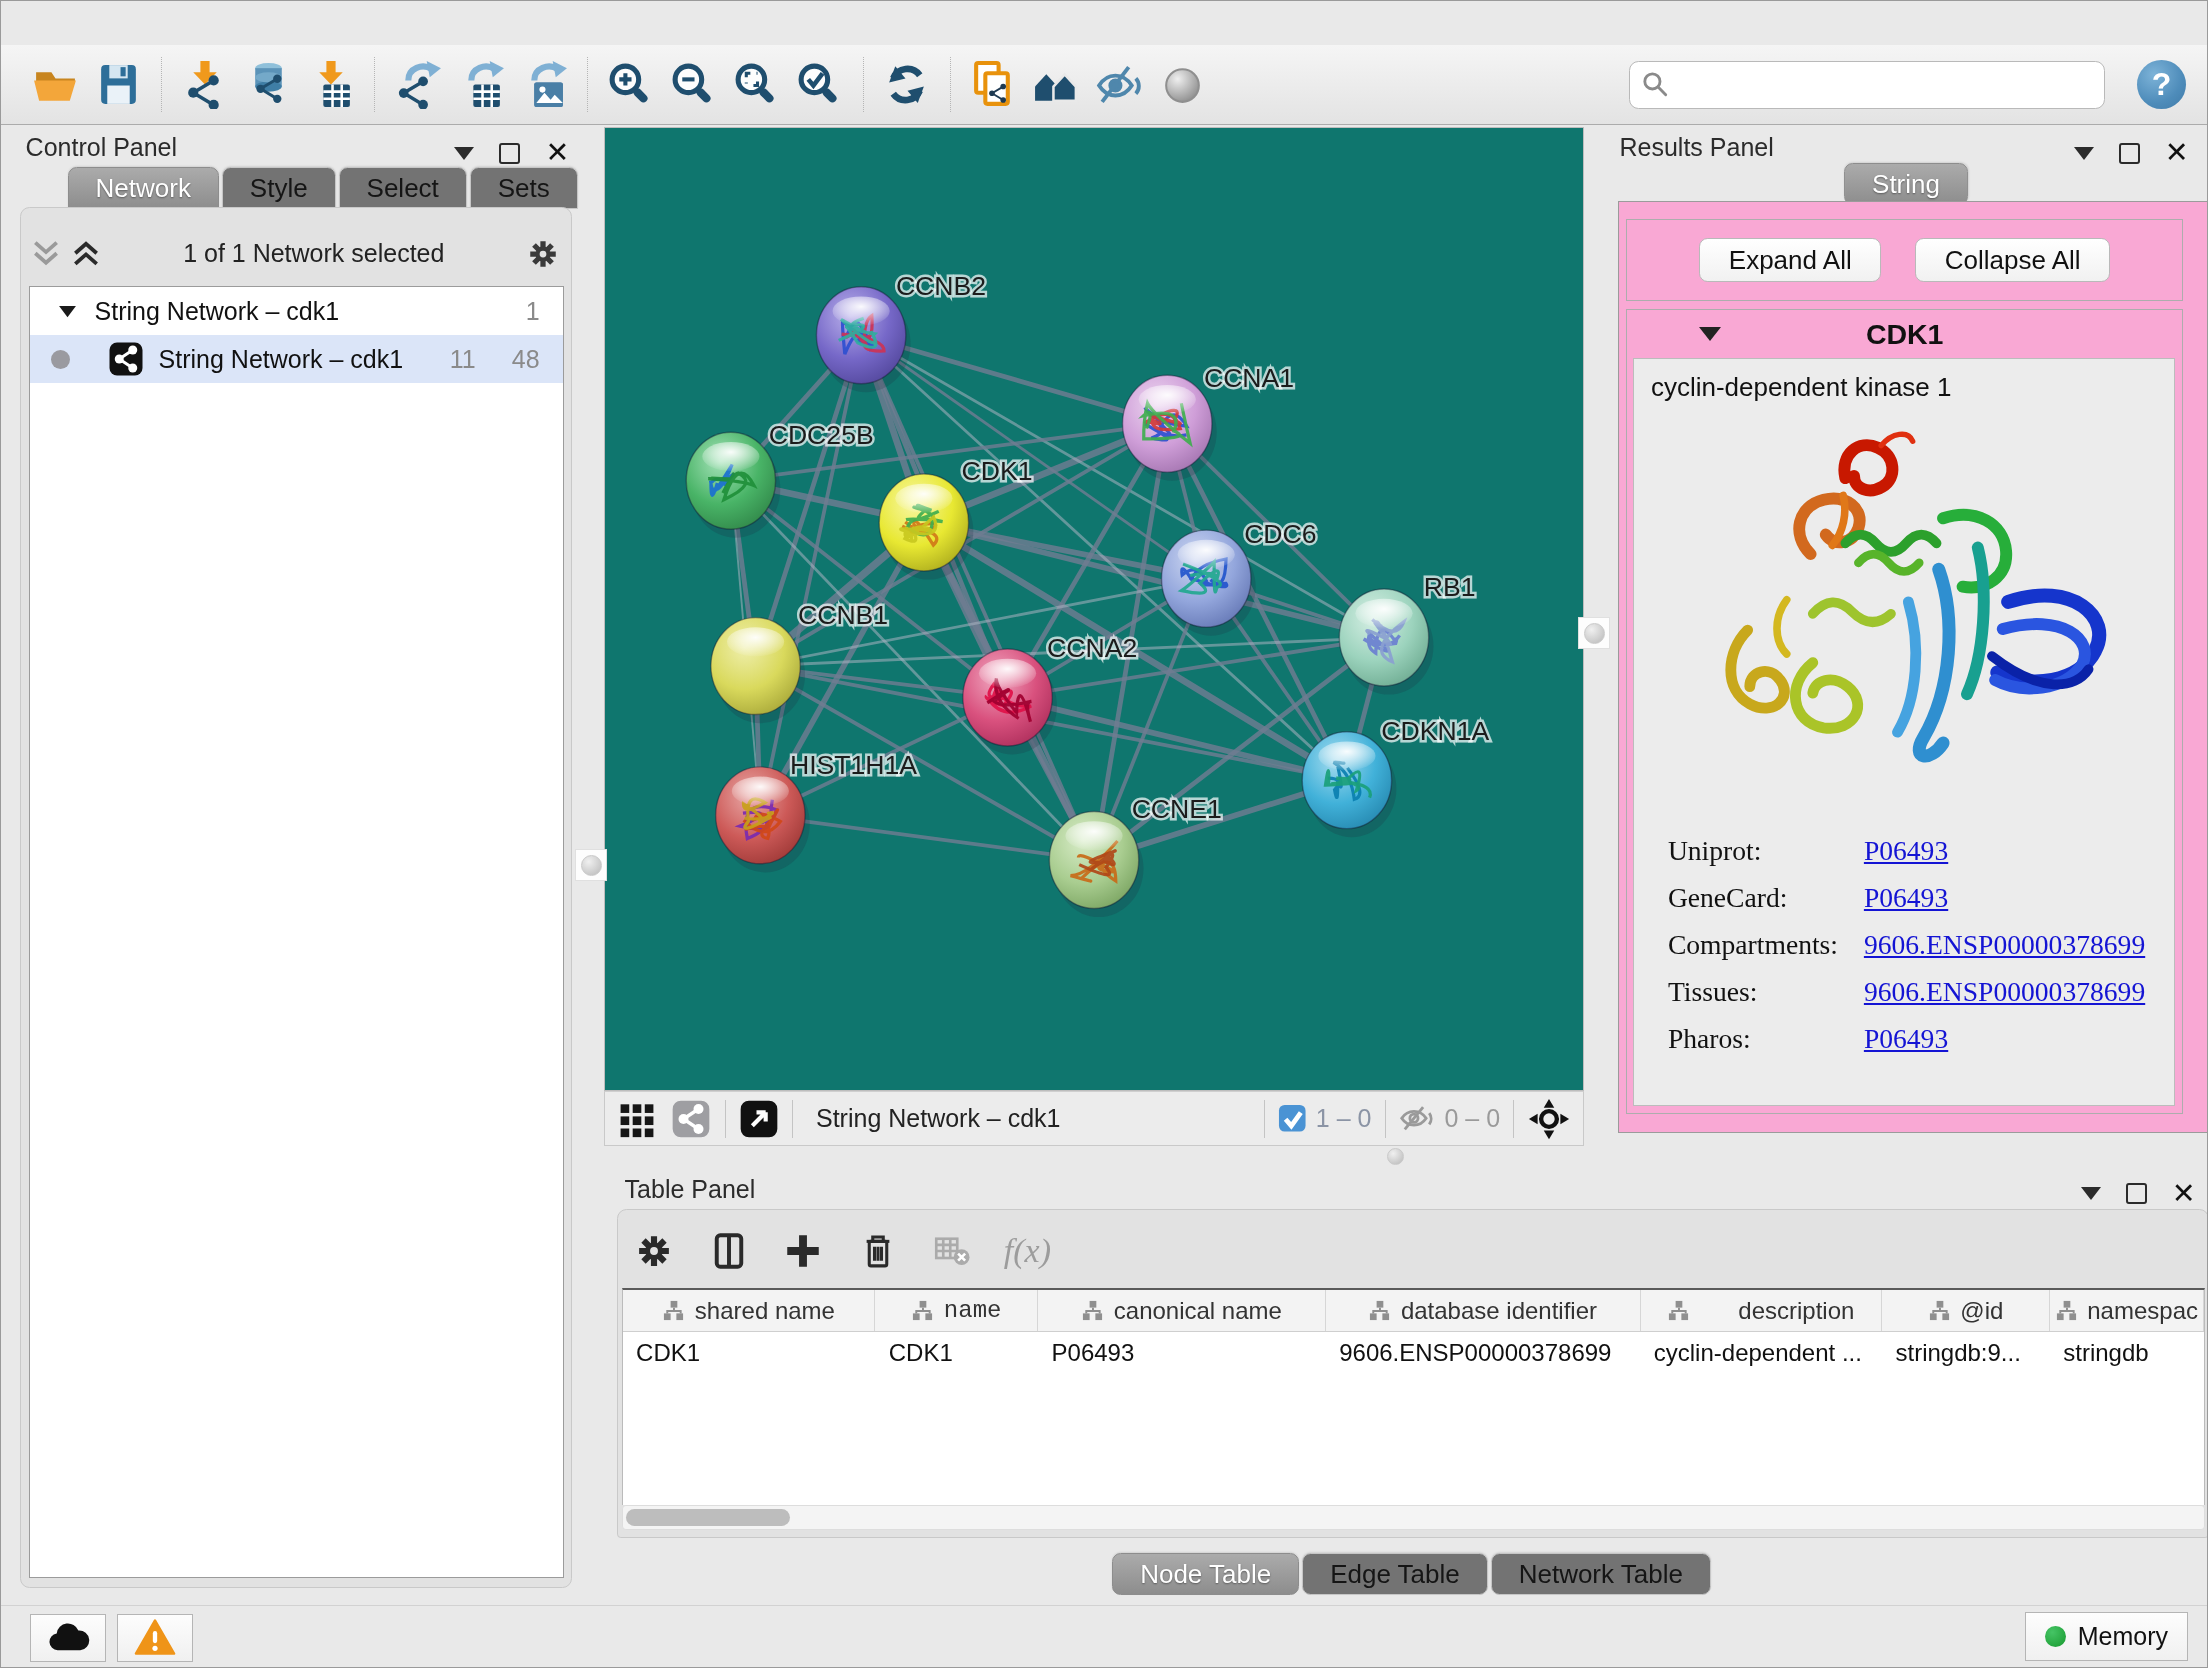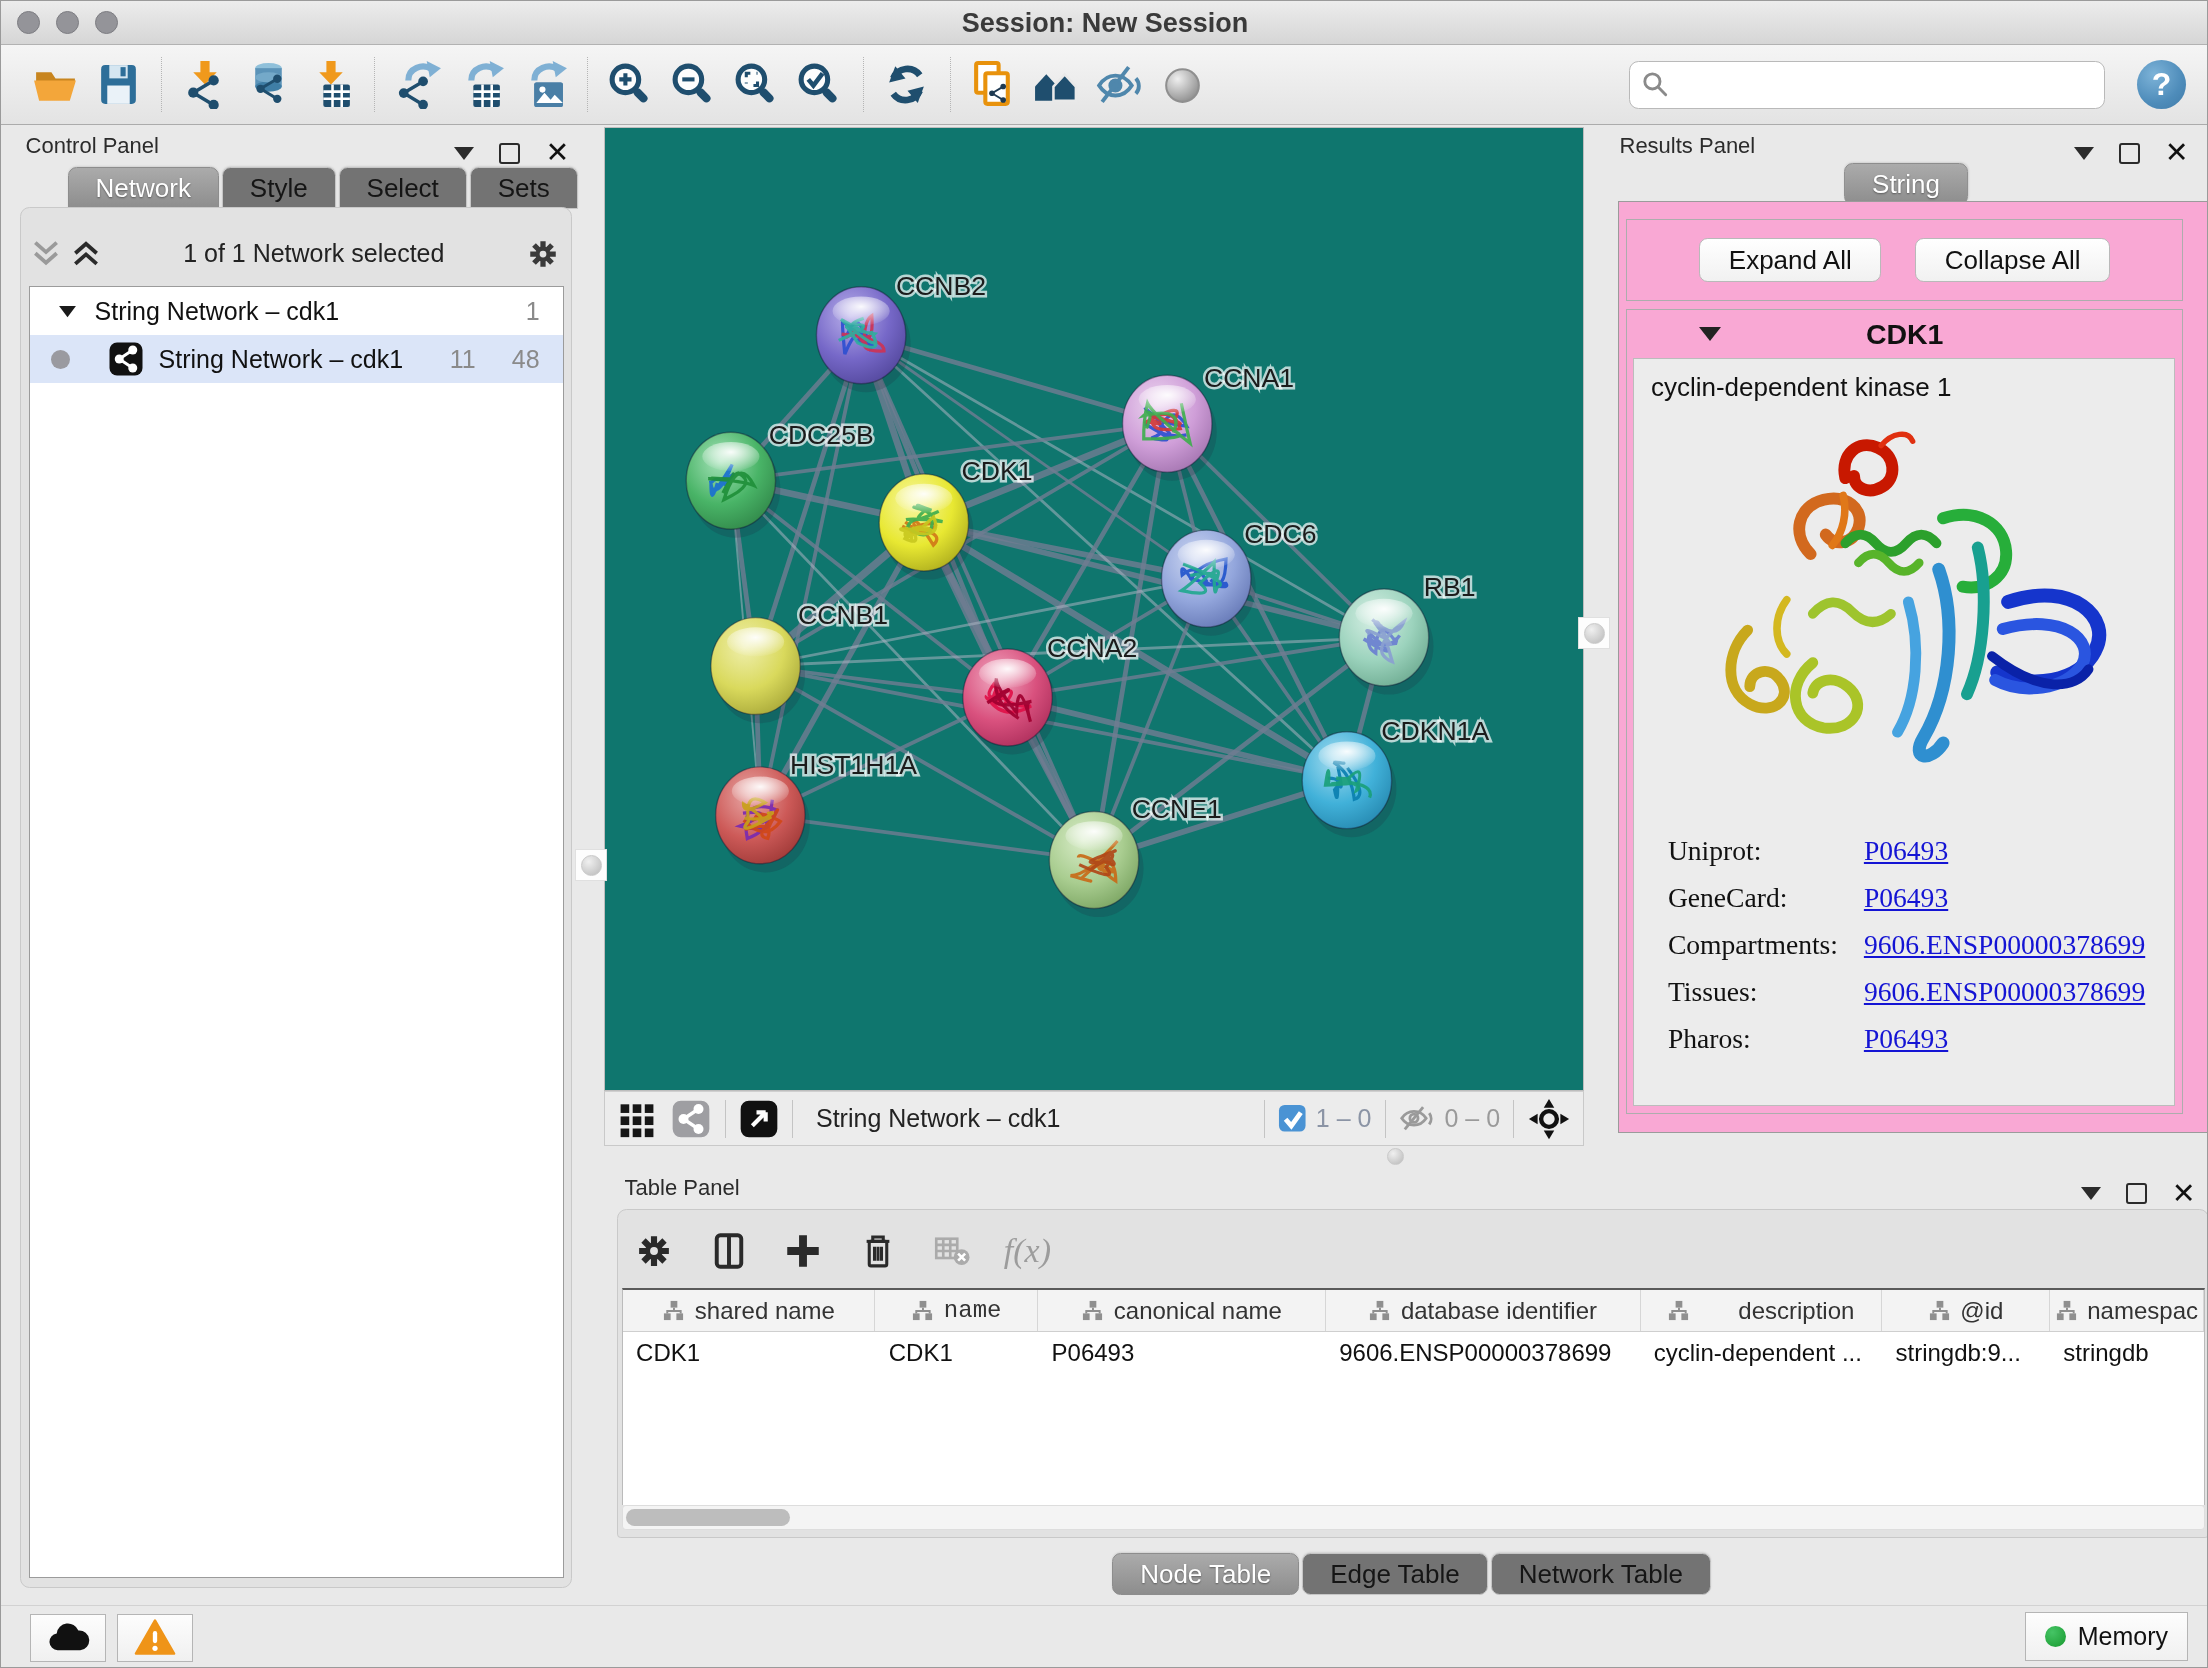--- a/index.html
+++ b/index.html
@@ -30,21 +30,21 @@
   .searchbox { width:476px; height:48px; background:#fff; border:1.9px solid #b9b9b9;
     border-radius:9.5px; display:flex; align-items:center; padding:0 11.4px; margin-right:32px; }
   .searchbox input { border:none; outline:none; font-size:25px; flex:1; color:#333;
     font-family:"Liberation Sans",sans-serif; background:transparent; }
   .helpbtn { width:49px; height:49px; border-radius:50%;
     background:radial-gradient(circle at 35% 30%, #7db3d8, #4e8cba 60%, #3f7aa8);
     color:#fff; font-size:32px; font-weight:700; display:flex; align-items:center;
     justify-content:center; border:none; cursor:pointer; }
 
   
-  .ph-title { font-size:22px; color:#2b2b2b; }
+  .ph-title { font-size:25px; color:#2b2b2b; }
   .ph-btns { position:absolute; right:13.3px; top:0; height:42px; display:flex;
     align-items:center; gap:25px; }
   .ph-tri { width:0; height:0; border-left:10.5px solid transparent; border-right:10.5px solid transparent;
     border-top:13.3px solid #2b2b2b; cursor:pointer; }
   .ph-float { width:21px; height:21px; border:2.9px solid #2b2b2b; border-radius:2.9px; cursor:pointer; }
   .ph-x { font-size:28.5px; font-weight:700; color:#111; cursor:pointer; line-height:1;
     font-family:"DejaVu Sans",sans-serif; }
 
   .tab { display:inline-flex; align-items:center; justify-content:center; height:42px;
     padding:0 27px; background:#737373; border:1px solid #c6c6c6; border-radius:8.6px 8.6px 0 0;
@@ -154,26 +154,20 @@
 
   svg text { font-family:"Liberation Sans",sans-serif; }
 </style>
 </head>
 <body>
 
 
 
 <div id="app">
 
-  <div class="titlebar">
-    <span class="tl" style="left:16px"></span>
-    <span class="tl" style="left:55px"></span>
-    <span class="tl" style="left:94px"></span>
-    <div class="win-title">Session: New Session</div>
-  </div>
 
   <div class="toolbar">
     <div id="toolbar-buttons">
         <button class="tbbtn">
           <svg viewBox="0 0 48 48">
             <path d="M5 12 h15 l4 6 h19 v5 H5 z" fill="#c8851f"></path>
             <path d="M3 20 h41 l-6 20 H8 z" fill="#f3a63a"></path>
           </svg>
         </button>
         <button class="tbbtn">

